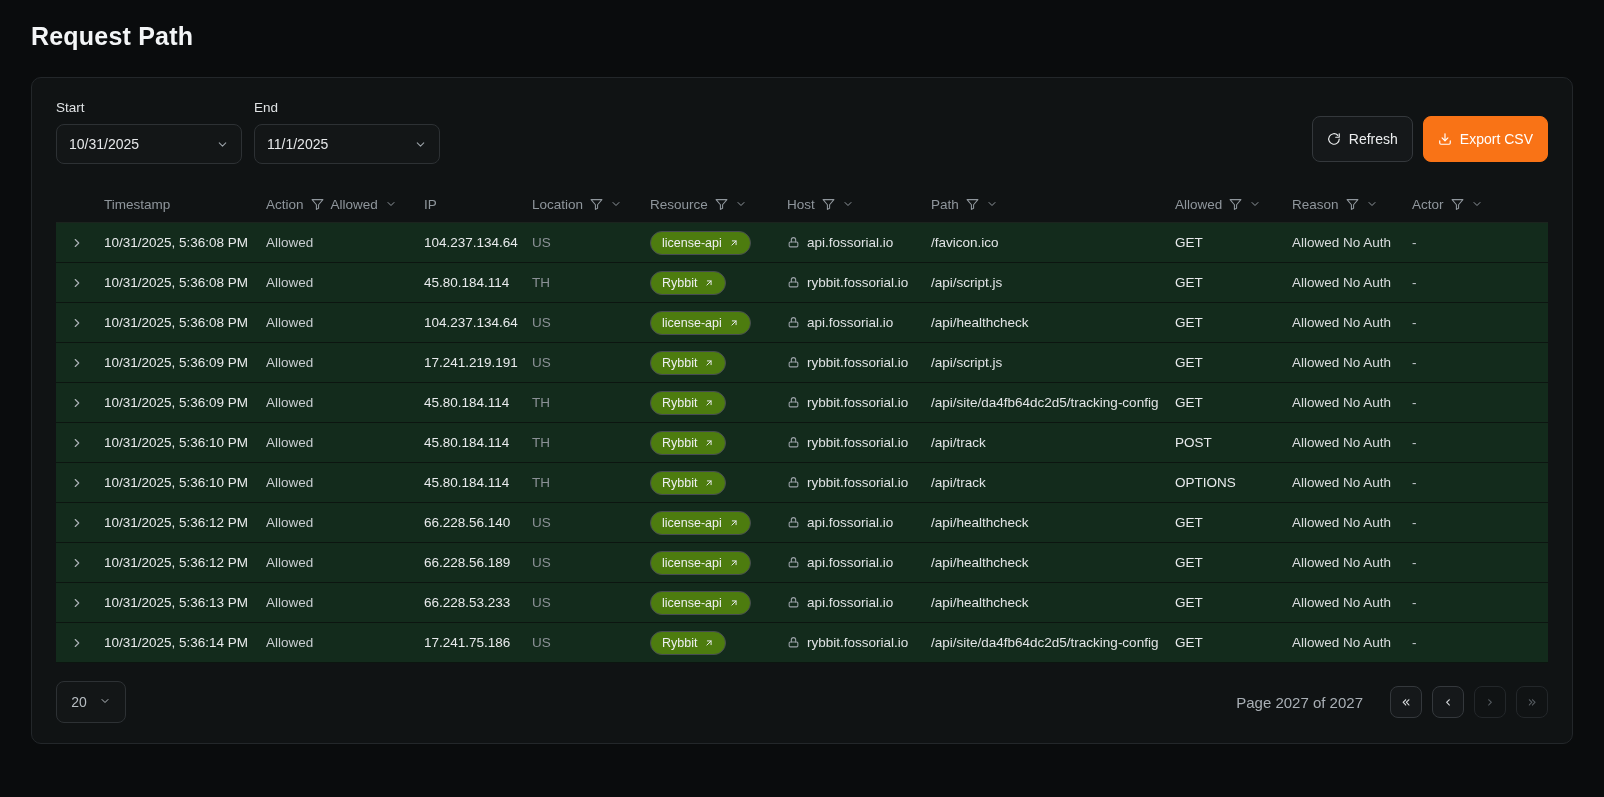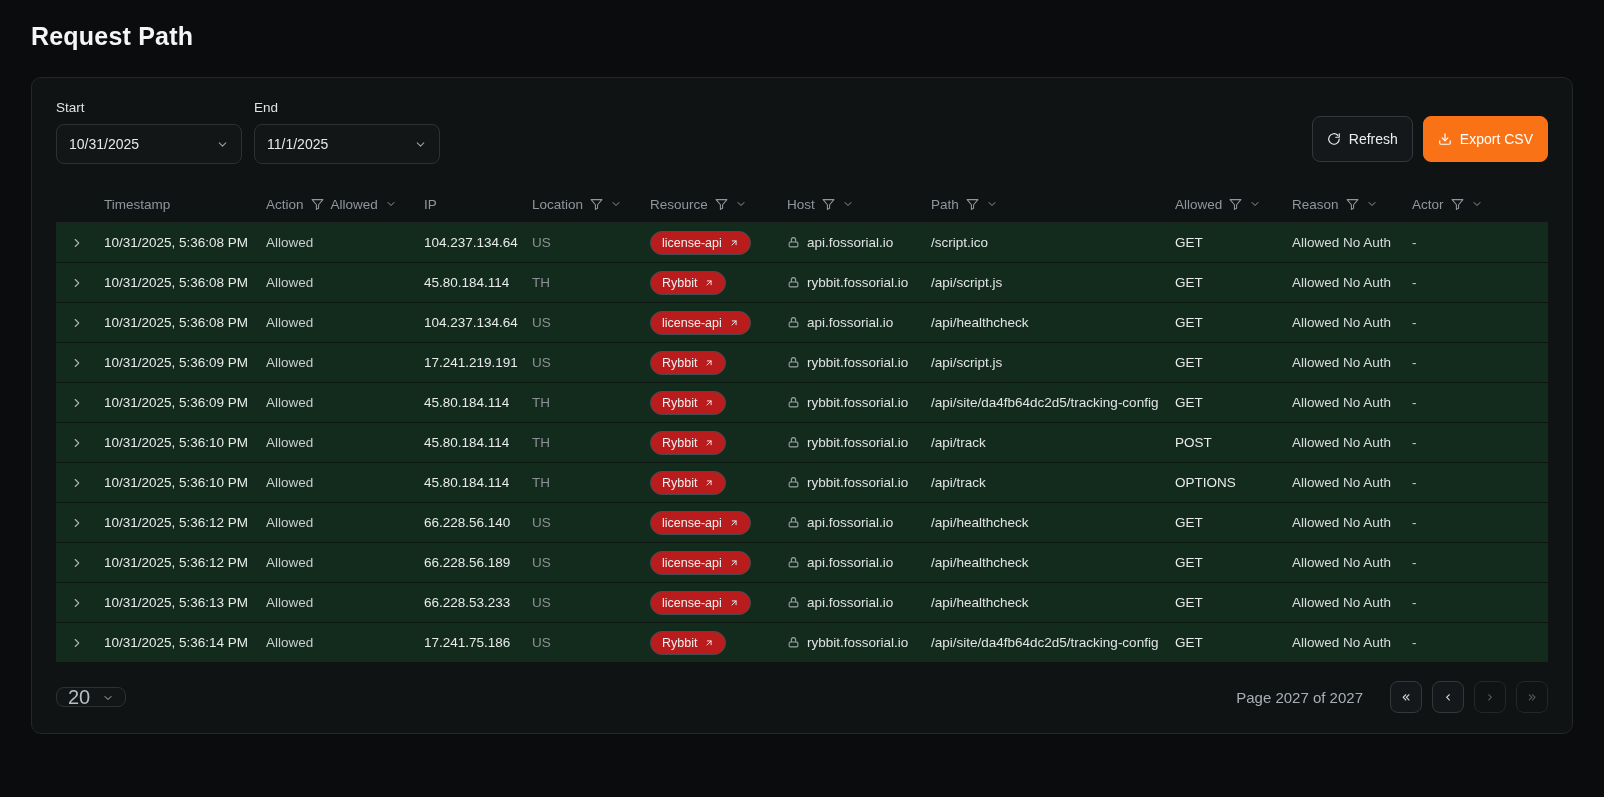--- a/index.html
+++ b/index.html
@@ -70,32 +70,32 @@
   .c-loc { color:#8b9196; }
   .c-host { display:flex; align-items:center; gap:7px; color:#dfe2e4; }
   .c-host .lock { color:#9aa1a7; display:flex; flex:none; }
   .c-path { color:#e2e4e6; }
   .c-method { color:#e8eaec; }
   .c-reason { color:#d9dcde; }
   .c-actor { color:#c4c9cd; }
   .badge {
     display:inline-flex; align-items:center; gap:7px;
     padding:4px 11px; border-radius:999px;
-    background:#b91c1c; border:1px solid #464c51;
+    background:#4d7c0f; border:1px solid #464c51;
     font-size:12.5px; color:#eef0f1; cursor:pointer;
   }
   .badge .arr { display:flex; color:#e6e8ea; }
 
   
   .tfooter { display:flex; align-items:center; justify-content:space-between; margin-top:18px; }
   .page-size {
     display:flex; align-items:center; justify-content:center; gap:12px;
-    width:70px; height:20px;
+    width:70px; height:42px;
     background:#131617; border:1px solid #2d3134; border-radius:8px;
-    font-size:20px; color:#b7bdc2; cursor:pointer;
+    font-size:14px; color:#b7bdc2; cursor:pointer;
   }
   .foot-right { display:flex; align-items:center; gap:27px; }
   .page-info { font-size:15px; color:#a9afb5; }
   .pager { display:flex; gap:10px; }
   .pg-btn {
     width:32px; height:32px; border-radius:8px;
     display:flex; align-items:center; justify-content:center;
     background:#15181a; border:1px solid #34383c;
     color:#d7dadc; font-size:15px; cursor:pointer;
     font-family:"DejaVu Sans", sans-serif;
@@ -296,21 +296,21 @@
     </div>
     <div class="cell c-host">
       <span class="lock">
         <svg viewBox="0 0 24 24" width="13" height="13" fill="none" stroke="currentColor" stroke-width="2" stroke-linecap="round" stroke-linejoin="round">
                   <rect x="4" y="11" width="16" height="9" rx="2"></rect>
                   <path d="M8 11V7a4 4 0 0 1 8 0v4"></path>
                 </svg>
       </span>
       <span>api.fossorial.io</span>
     </div>
-    <div class="cell c-path">/script.ico</div>
+    <div class="cell c-path">/favicon.ico</div>
     <div class="cell c-method">GET</div>
     <div class="cell c-reason">Allowed No Auth</div>
     <div class="cell c-actor">-</div>
   </div>
 
   <div class="trow">
     <div class="cell c-expand">
       <span class="expand-chev">
         <svg viewBox="0 0 24 24" width="14" height="14" fill="none" stroke="currentColor" stroke-width="2" stroke-linecap="round" stroke-linejoin="round">
                   <path d="M9 6l6 6-6 6"></path>

